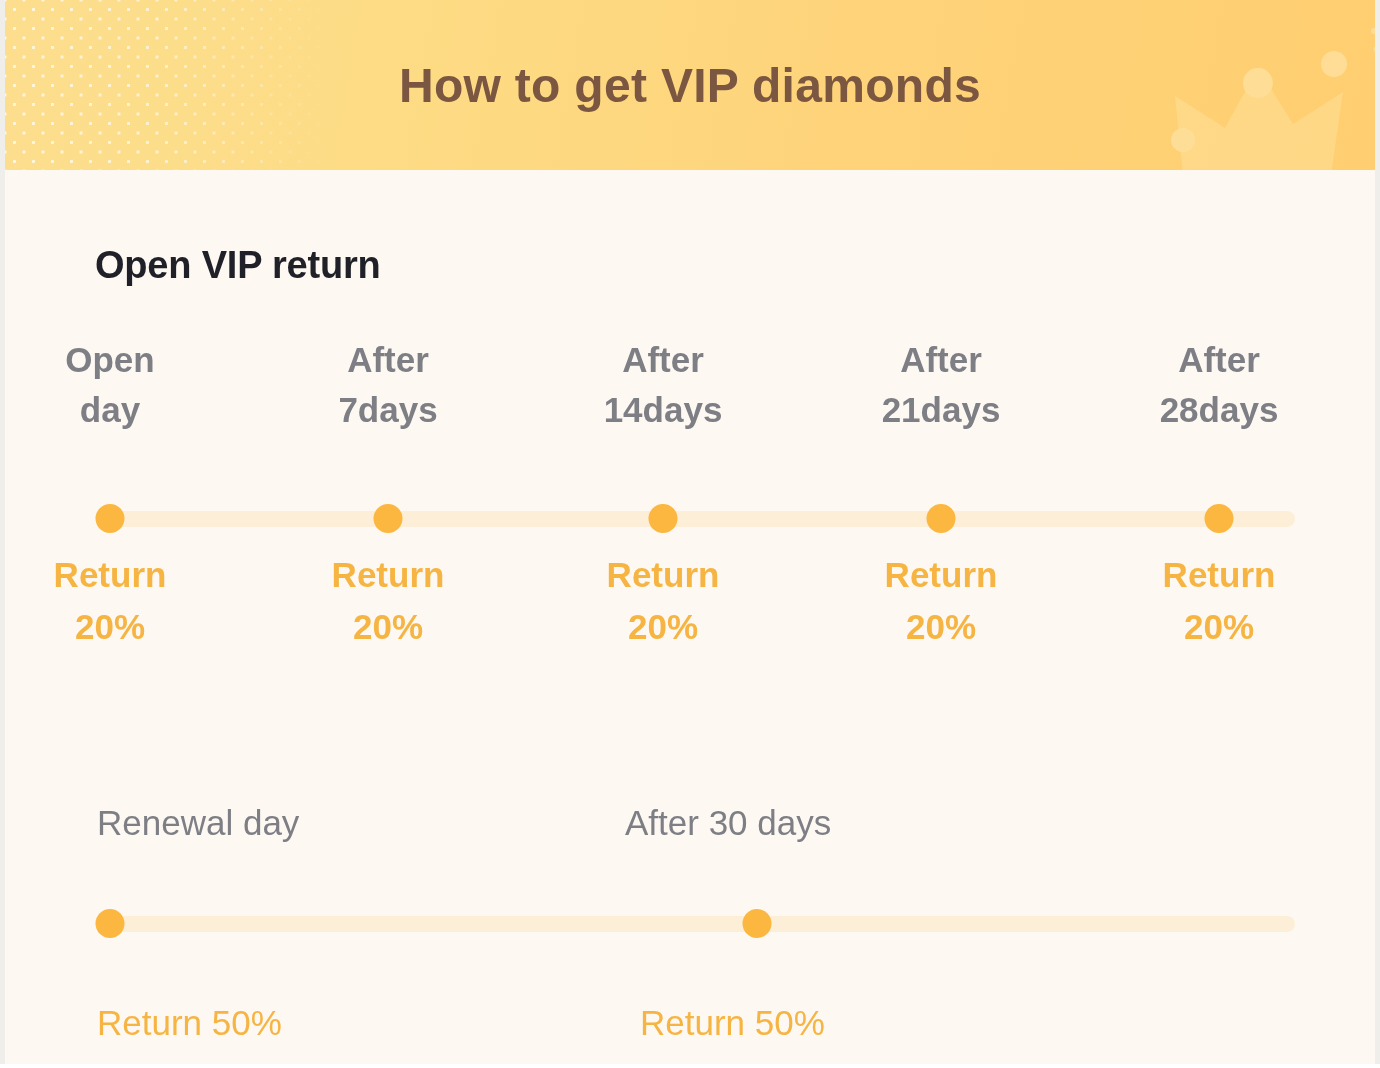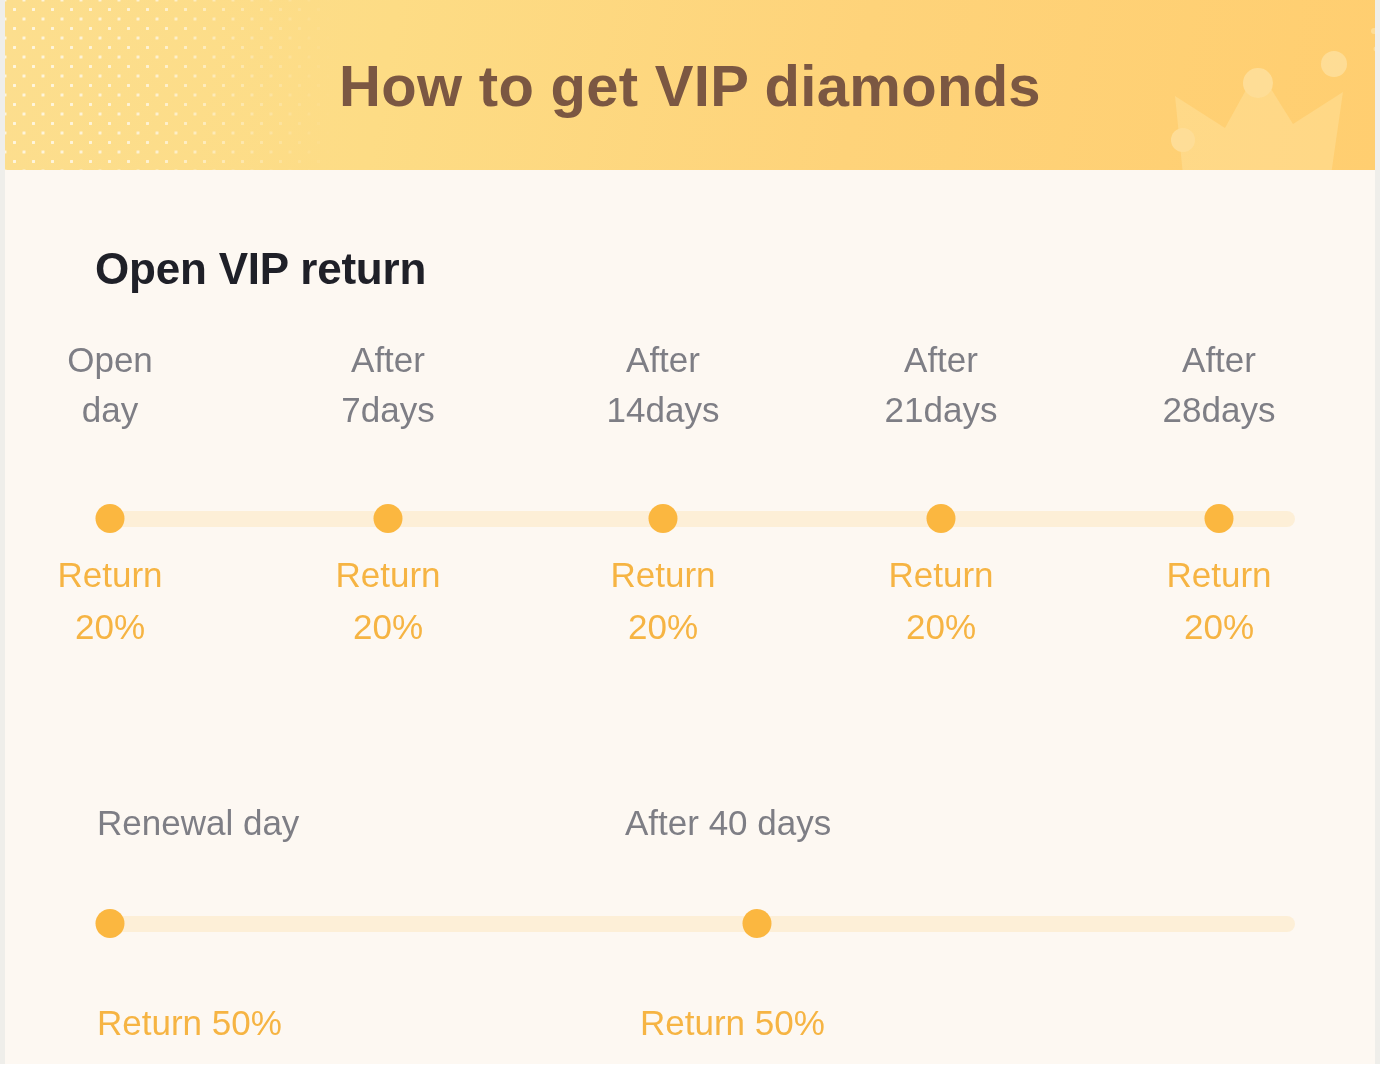--- a/index.html
+++ b/index.html
@@ -65,52 +65,52 @@
     height: 200px;
     pointer-events: none;
     opacity: 0.55;
   }
   .header-title {
     position: absolute;
     left: 0;
     right: 0;
     top: 60px;
     text-align: center;
-    font-size: 58px;
+    font-size: 48px;
     font-weight: bold;
     letter-spacing: 0.3px;
     color: #7B5742;
     line-height: 52px;
   }
 
   
   .body-area {
     position: relative;
     padding: 0;
     height: 894px;
   }
 
   .section-title {
     position: absolute;
-    font-size: 44px;
+    font-size: 38px;
     font-weight: bold;
     color: #1F2028;
     letter-spacing: -0.2px;
     white-space: nowrap;
   }
   .section-title.open-title  { left: 90px; top: 74px; }
   .section-title.renew-title { left: 90px; top: 536px; }
 
   
   .timeline {
     position: absolute;
     left: 0;
     right: 0;
   }
-  .timeline.open-timeline  { top: 160px; height: 300px; }
+  .timeline.open-timeline  { top: 160px; height: 300px; font-weight: bold; }
   .timeline.renew-timeline { top: 628px; height: 270px; }
 
   .track {
     position: absolute;
     height: 16px;
     border-radius: 8px;
     background: #FDEFD7;
   }
   .timeline.open-timeline .track  { left: 92px; width: 1198px; top: 181px; }
   .timeline.renew-timeline .track { left: 92px; width: 1198px; top: 118px; }
@@ -238,21 +238,21 @@
       <div class="timeline renew-timeline">
         <div class="track"></div>
 
         <div class="node" style="left:92px">
           <div class="node-label">Renewal day</div>
           <div class="dot" style="left:13px"></div>
           <div class="node-return">Return 50%</div>
         </div>
 
         <div class="node" style="left:620px">
-          <div class="node-label">After 40 days</div>
+          <div class="node-label">After 30 days</div>
           <div class="dot" style="left:132px"></div>
           <div class="node-return" style="left:15px">Return 50%</div>
         </div>
       </div>
 
     </div>
   </div>
 </div>
 
 </body></html>

